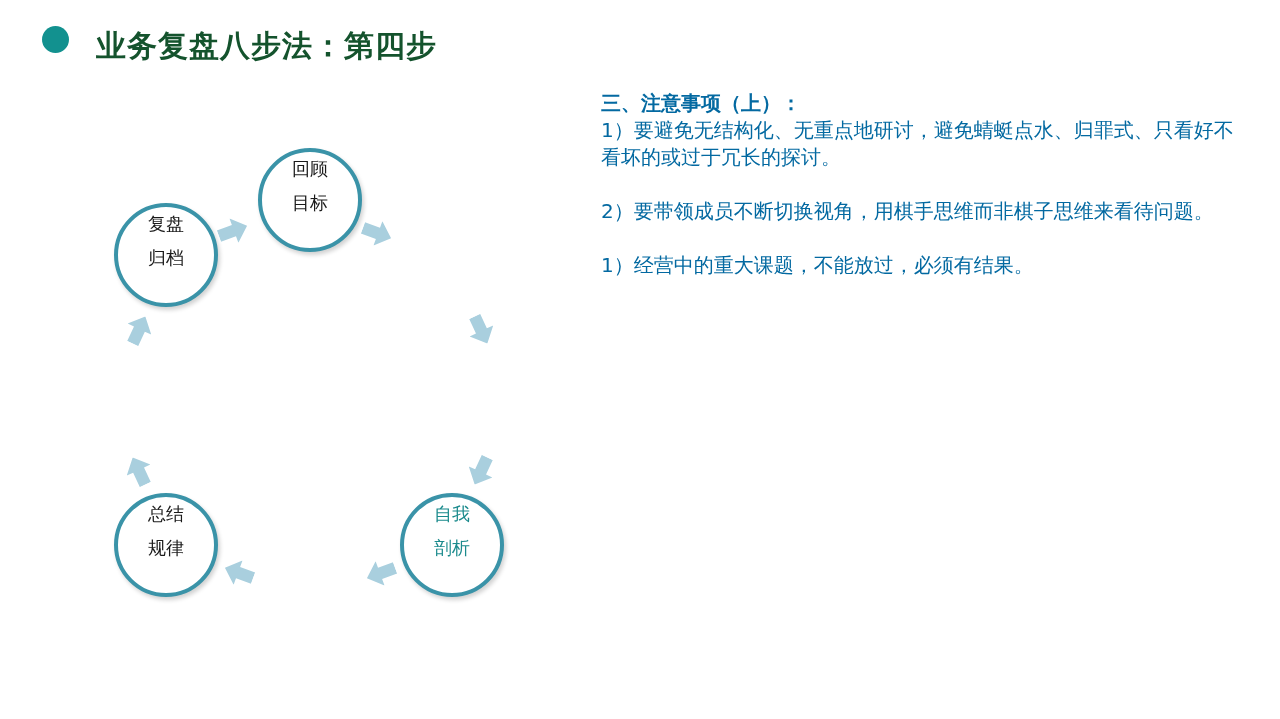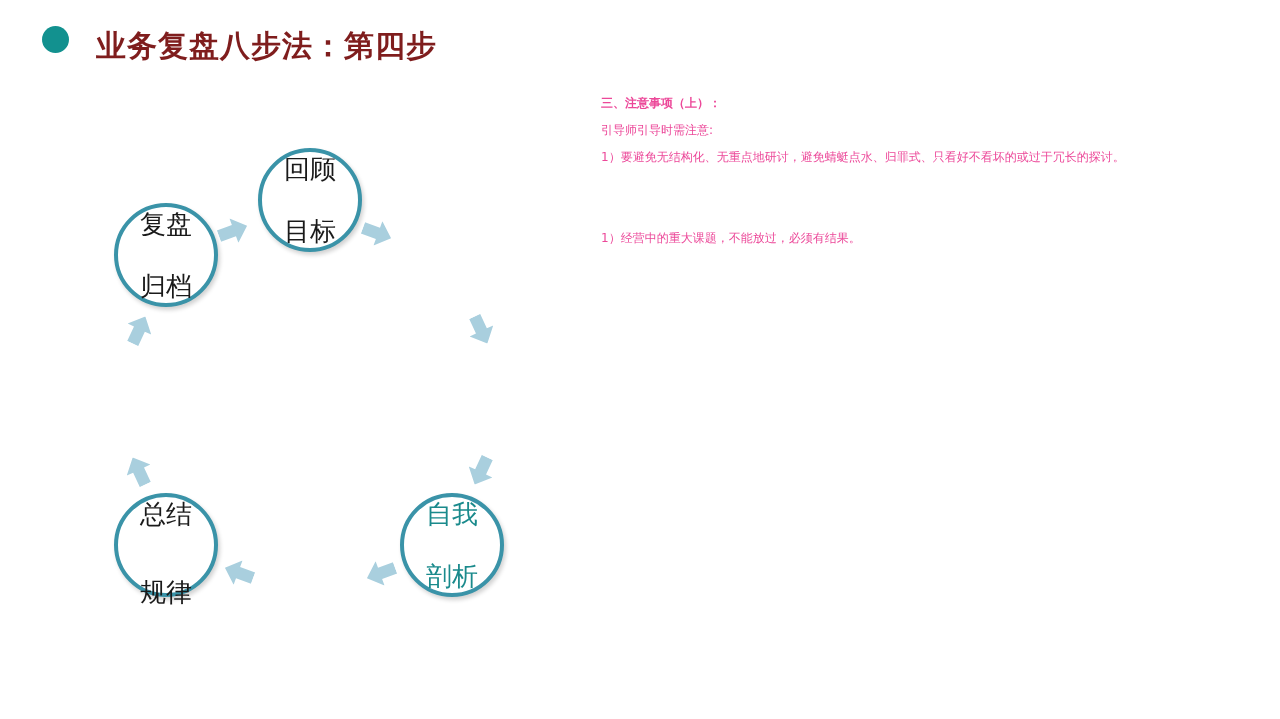--- a/index.html
+++ b/index.html
@@ -6,39 +6,39 @@
     body {
       width: 1280px; height: 719px; background: #ffffff; position: relative; overflow: hidden;
       font-family: "DejaVu Sans", "Liberation Sans", sans-serif; color: #111;
     }
     .bullet {
       position: absolute; left: 42px; top: 26px; width: 27px; height: 27px; border-radius: 50%;
       background: #12918f;
     }
     .title {
       position: absolute; left: 96px; top: 26px; font-size: 30px; font-weight: bold; letter-spacing: 1px;
-      color: #7f1d1d;
+      color: #14532d;
     }
     .diagram { position: absolute; left: 0; top: 0; width: 600px; height: 719px; }
     .node {
       position: absolute; width: 96px; height: 96px; border-radius: 50%;
       border: 4px solid #3a93a8; background: #fff;
       box-shadow: 2px 3px 4px rgba(0,0,0,0.18);
-      display: flex; flex-direction: column; align-items: center; justify-content: space-between;
-      font-size: 26px; line-height: 34px; color: #1a1a1a;
+      display: flex; flex-direction: column; align-items: center; justify-content: flex-start;
+      font-size: 18px; line-height: 34px; color: #1a1a1a;
     }
-    .node.highlight { color: #1a8a8c; gap: 12px; }
+    .node.highlight { color: #1a8a8c; }
     .node span { display: block; }
     .arrow {
       position: absolute; width: 30px; height: 26px;
     }
     .arrow svg { width: 100%; height: 100%; display: block; }
     .content {
       position: absolute; left: 601px; top: 90px; width: 650px;
-      font-size: 12px; line-height: 27px; color: #ec4899;
+      font-size: 20px; line-height: 27px; color: #0369a1;
     }
     .content .heading { font-weight: bold; }
     .content p { margin: 0; }
     .content .gap { height: 27px; }
   </style>
 </head>
 <body>
 
 <div class="bullet"></div>
 <div class="title">业务复盘八步法：第四步</div>
@@ -46,21 +46,21 @@
 <div class="diagram">
 
   <div class="node" style="left:258px; top:148px;">
     <span>回顾</span>
     <span>目标</span>
   </div>
   <div class="node highlight" style="left:400px; top:493px;">
     <span>自我</span>
     <span>剖析</span>
   </div>
-  <div class="node" style="left:114px; top:493px;gap:44px;">
+  <div class="node" style="left:114px; top:493px;">
     <span>总结</span>
     <span>规律</span>
   </div>
   <div class="node" style="left:114px; top:203px;">
     <span>复盘</span>
     <span>归档</span>
   </div>
 
   <div class="arrow" style="left:218px; top:218px; transform:rotate(-20deg);">
     <svg viewBox="0 0 30 26">
@@ -99,19 +99,19 @@
   </div>
   <div class="arrow" style="left:124px; top:317px; transform:rotate(-65deg);">
     <svg viewBox="0 0 30 26">
         <polygon points="0,7 16,7 16,0 30,13 16,26 16,19 0,19" fill="#a9cfde"></polygon>
       </svg>
   </div>
 </div>
 
 <div class="content">
   <p class="heading">三、注意事项（上）：</p>
-  <p>引导师引导时需注意:</p>
   <p>1）要避免无结构化、无重点地研讨，避免蜻蜓点水、归罪式、只看好不看坏的或过于冗长的探讨。</p>
   <div class="gap"></div>
+  <p>2）要带领成员不断切换视角，用棋手思维而非棋子思维来看待问题。</p>
   <div class="gap"></div>
   <p>1）经营中的重大课题，不能放过，必须有结果。</p>
   <div class="gap"></div>
 </div>
 
 </body></html>

